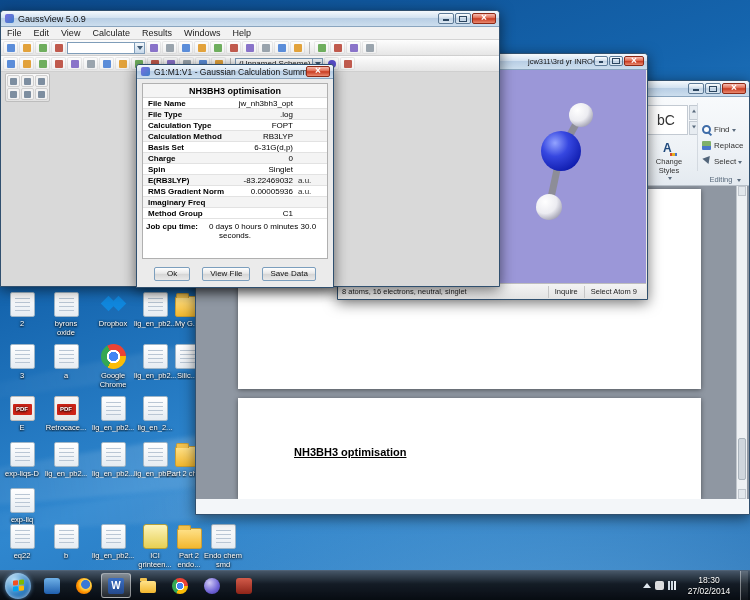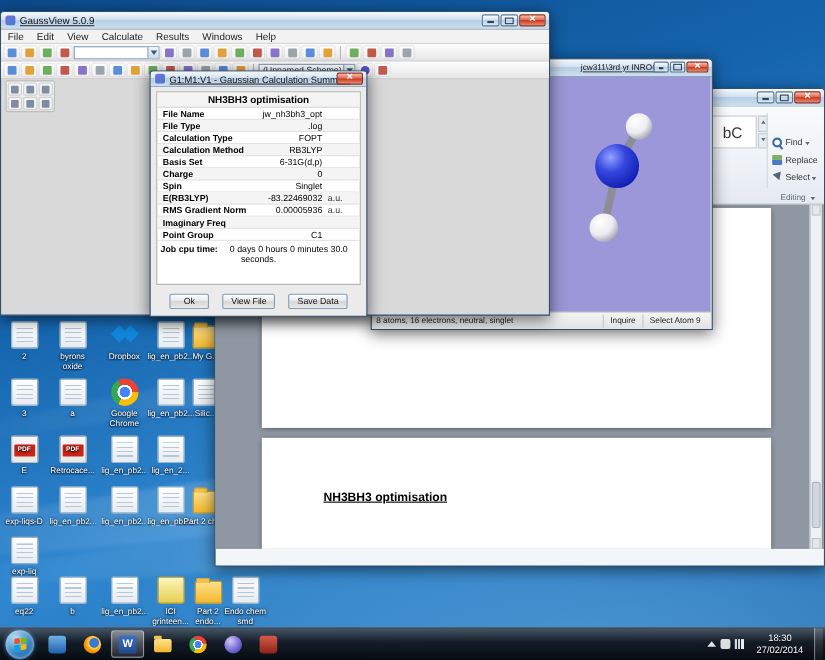--- a/index.html
+++ b/index.html
@@ -37,21 +37,21 @@
   .ic.app{background:linear-gradient(#fdf4bb,#e7cf52);border:1px solid #b3a03c;border-radius:3px;}
 
   
   .win{position:absolute;box-shadow:0 3px 14px rgba(0,0,0,.55);border:1px solid #30506f;border-radius:4px 4px 0 0;}
   .titlebar{height:16px;border-radius:3px 3px 0 0;position:relative;display:flex;align-items:center;
     padding:0 4px;font-size:9px;color:#111;
     background:linear-gradient(#f4f9fd,#d3e2f1 45%,#b7cde4 46%,#ccdeee);
     border-bottom:1px solid #8aa5bf;}
   .appicon{width:9px;height:9px;border-radius:2px;margin-right:4px;flex:0 0 auto;
     background:linear-gradient(135deg,#7a6fe0,#3d7ec9);}
-  .tbtitle{white-space:nowrap;overflow:hidden;text-decoration:underline;}
+  .tbtitle{white-space:nowrap;overflow:hidden;}
   .winbtns{position:absolute;right:3px;top:2px;display:flex;gap:1px;}
   .wbtn{width:16px;height:11px;border:1px solid #5d7a96;border-radius:2px;position:relative;
     background:linear-gradient(#fbfdfe,#d2dfec 48%,#bccfe2 52%,#dfeaf4);}
   .wbtn.min::after{content:"";position:absolute;left:4px;right:4px;bottom:2px;height:2px;background:#2c4660;}
   .wbtn.max::after{content:"";position:absolute;left:50%;top:50%;width:6px;height:4px;border:1px solid #2c4660;transform:translate(-50%,-50%);}
   .wbtn.close{width:24px;background:linear-gradient(#f6bcb0,#e06b52 45%,#c83a20 52%,#ea8b71);border-color:#8e2a17;}
   .wbtn.close::after{content:"×";position:absolute;left:0;right:0;top:-2px;text-align:center;color:#fff;font-size:10px;font-weight:bold;}
 
   
   #gv{left:0;top:10px;width:500px;height:277px;background:#d9d9d9;}
@@ -310,20 +310,25 @@
       </div>
     </div>
     <div class="ribbon">
       <div class="styles-box">
           <span>bC</span>
         </div>
       <div class="gal-scroll">
           <b class="gal-up"></b>
           <b class="gal-dn"></b>
         </div>
+      <div class="chg-styles">
+        <span class="cs-icon"></span>
+        <span>Change Styles</span>
+        <span class="dd"></span>
+      </div>
       <div class="grp-sep" style="left:501px;"></div>
       <div class="editing-grp">
         <div class="ed-row" style="top:26px;">
             <span class="ed-ic find-icon"></span>
             <span>Find</span>
             <span class="dd"></span>
           </div>
         <div class="ed-row" style="top:42px;">
             <span class="ed-ic replace-icon"></span>
             <span>Replace</span>
@@ -597,21 +602,21 @@
           <div class="dlabel">RMS Gradient Norm</div>
           <div class="dval">0.00005936</div>
           <div class="dunit">a.u.</div>
         </div>
       <div class="drow">
           <div class="dlabel">Imaginary Freq</div>
           <div class="dval"></div>
           <div class="dunit"></div>
         </div>
       <div class="drow">
-          <div class="dlabel">Point Group</div>
+          <div class="dlabel">Method Group</div>
           <div class="dval">C1</div>
           <div class="dunit"></div>
         </div>
       <div class="cpu-row">
           <span class="cpu-label">Job cpu time:</span>
           <span class="cpu-val">0 days  0 hours  0 minutes  30.0</span>
         </div>
       <div class="cpu-row2">seconds.</div>
     </div>
     <div class="dbtns">

